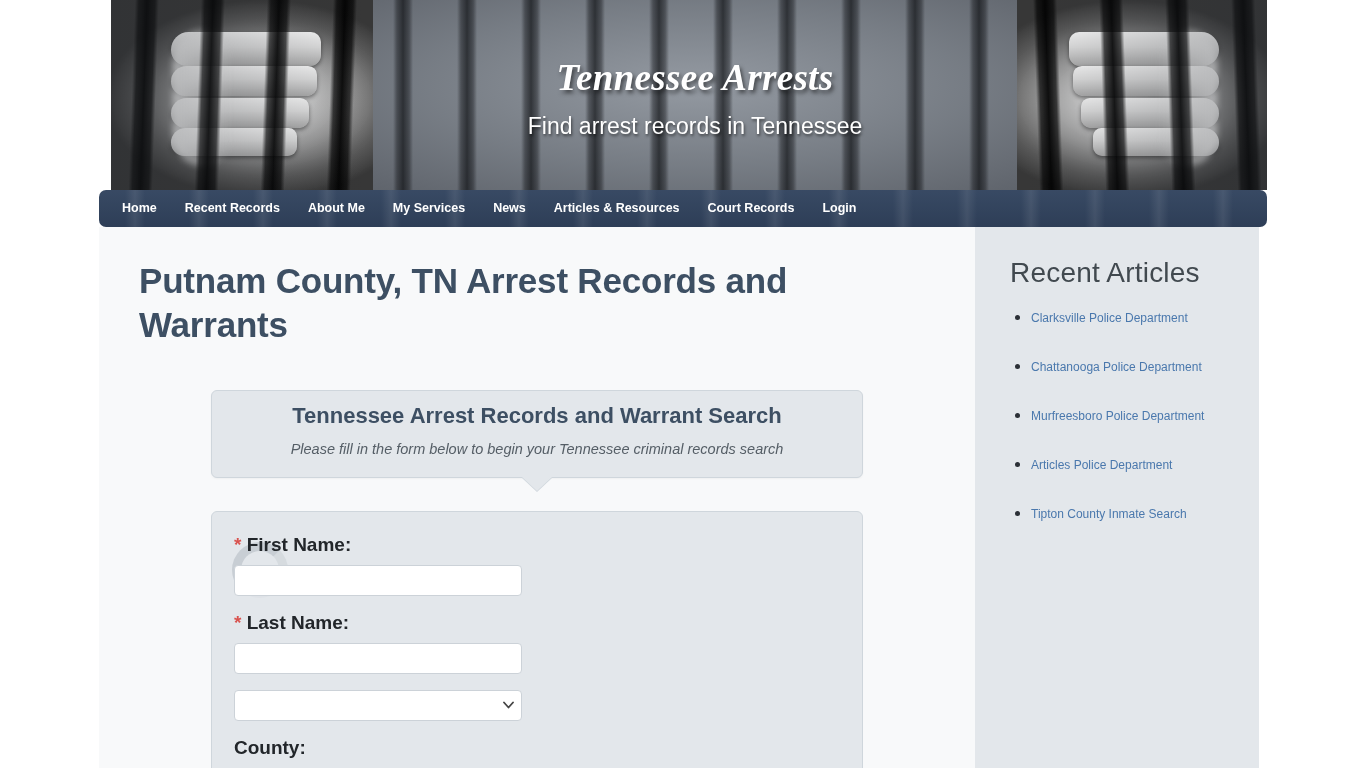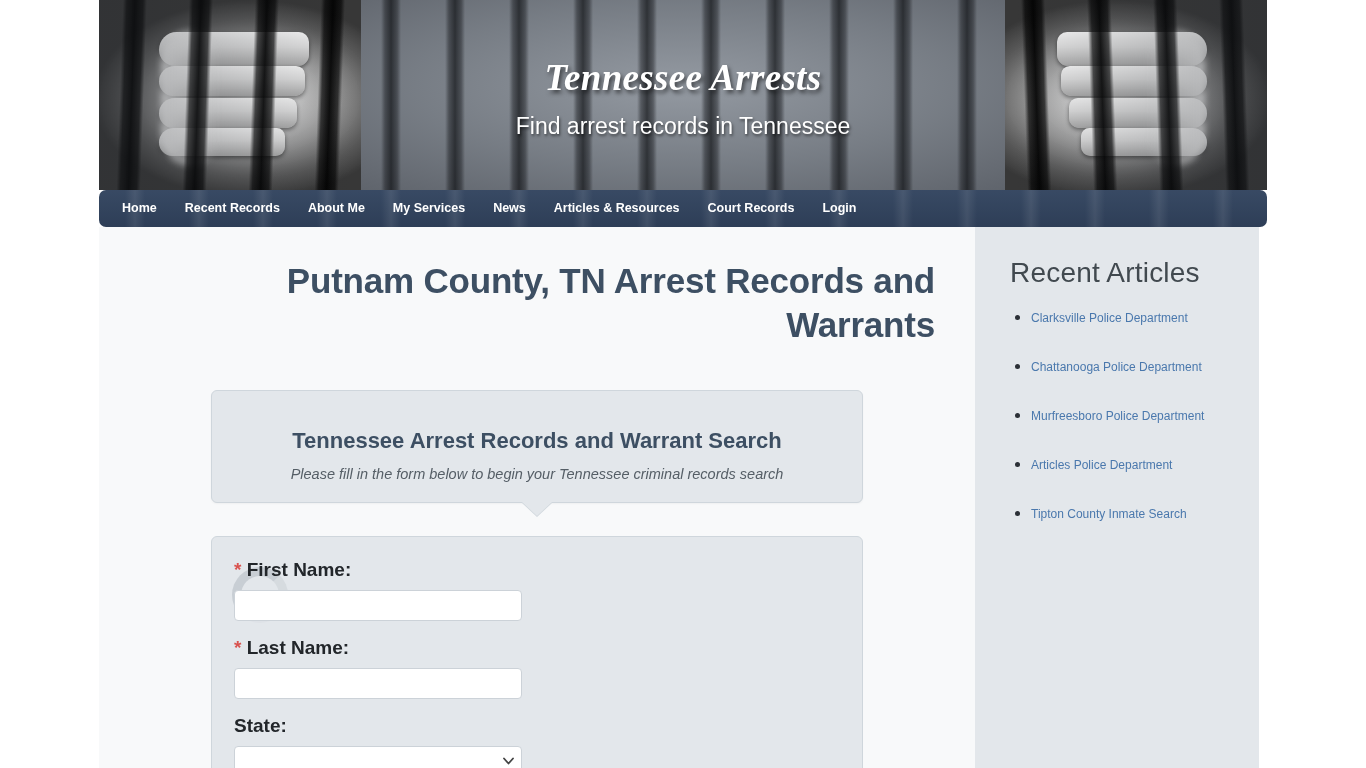--- a/index.html
+++ b/index.html
@@ -28,20 +28,21 @@
     overflow: hidden;
   }
 
   
   .banner {
     position: relative;
     width: 1168px;
     height: 190px;
     overflow: hidden;
     background: #6e737a;
+    margin-left: 12px;
   }
   .banner-bg {
     position: absolute;
     inset: 0;
     background:
       
       radial-gradient(ellipse 52% 95% at 50% 45%, rgba(150,156,164,.95) 0%, rgba(120,126,134,.85) 45%, rgba(96,101,109,.9) 75%, rgba(80,85,92,.95) 100%);
   }
   
   .bars {
@@ -205,37 +206,37 @@
   .side-col {
     width: 284px;
     background: #e3e7eb;
     position: relative;
   }
 
   
   .page-heading {
     margin: 0;
     padding: 32px 40px 0 40px;
-    text-align: right;
+    text-align: left;
     font-size: 35px;
     line-height: 44px;
     font-weight: bold;
     color: #3d4f63;
     letter-spacing: -0.2px;
   }
 
   
   .search-box {
     position: relative;
     margin: 43px auto 0 auto;
     width: 652px;
     background: #e3e7eb;
     border: 1px solid #cfd6dc;
     border-radius: 6px;
-    padding: 37px 24px 20px 24px;
+    padding: 12px 24px 20px 24px;
     text-align: center;
     box-shadow: 0 1px 2px rgba(0,0,0,.04);
   }
   .search-box h2 {
     margin: 0;
     font-size: 22px;
     font-weight: bold;
     color: #3d4f63;
   }
   .search-box p {
@@ -429,21 +430,20 @@
 
             <div class="field">
               <label>
                 <span class="req">*</span>
                 <span>Last Name:</span>
               </label>
               <input type="text" placeholder="" value="" style="">
             </div>
 
             <div class="field">
-              <label>State:</label>
               <div class="select-wrap">
                 <select id="state-select"><option value=""></option></select>
                 <span class="select-chevron">
                   <svg width="11" height="9" viewBox="0 0 11 9">
                       <path d="M1 1.5 L5.5 6.5 L10 1.5" fill="none" stroke="#444" stroke-width="1.8" stroke-linecap="round" stroke-linejoin="round"></path>
                     </svg>
                 </span>
               </div>
             </div>
 

